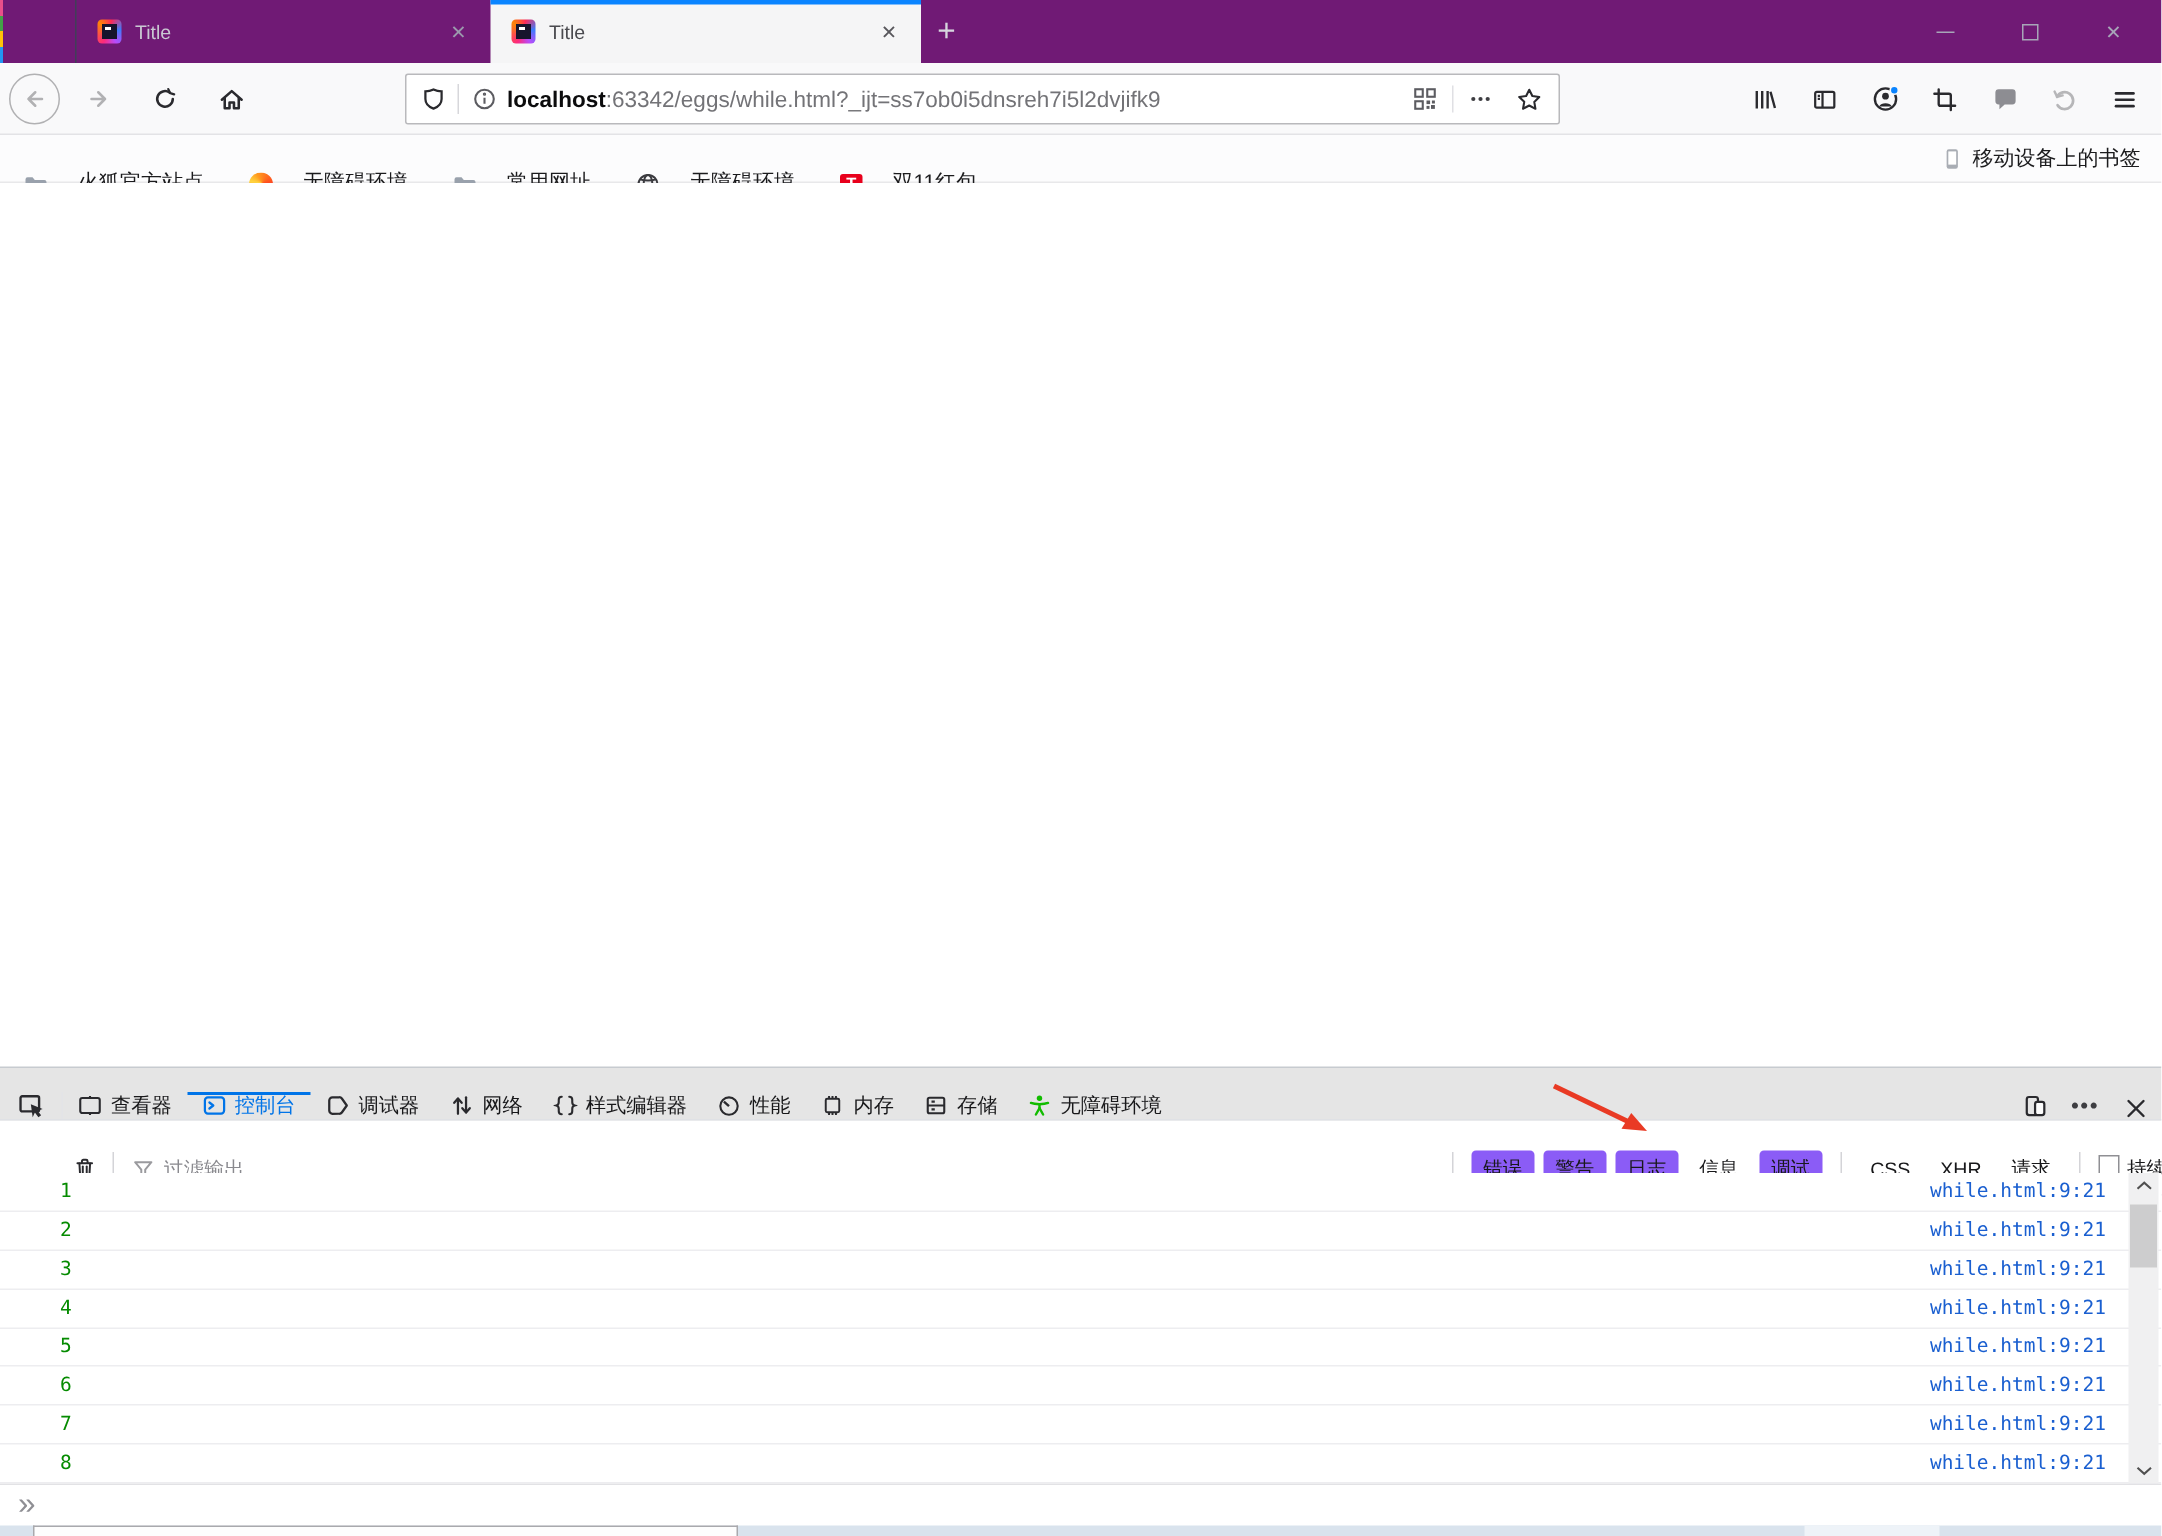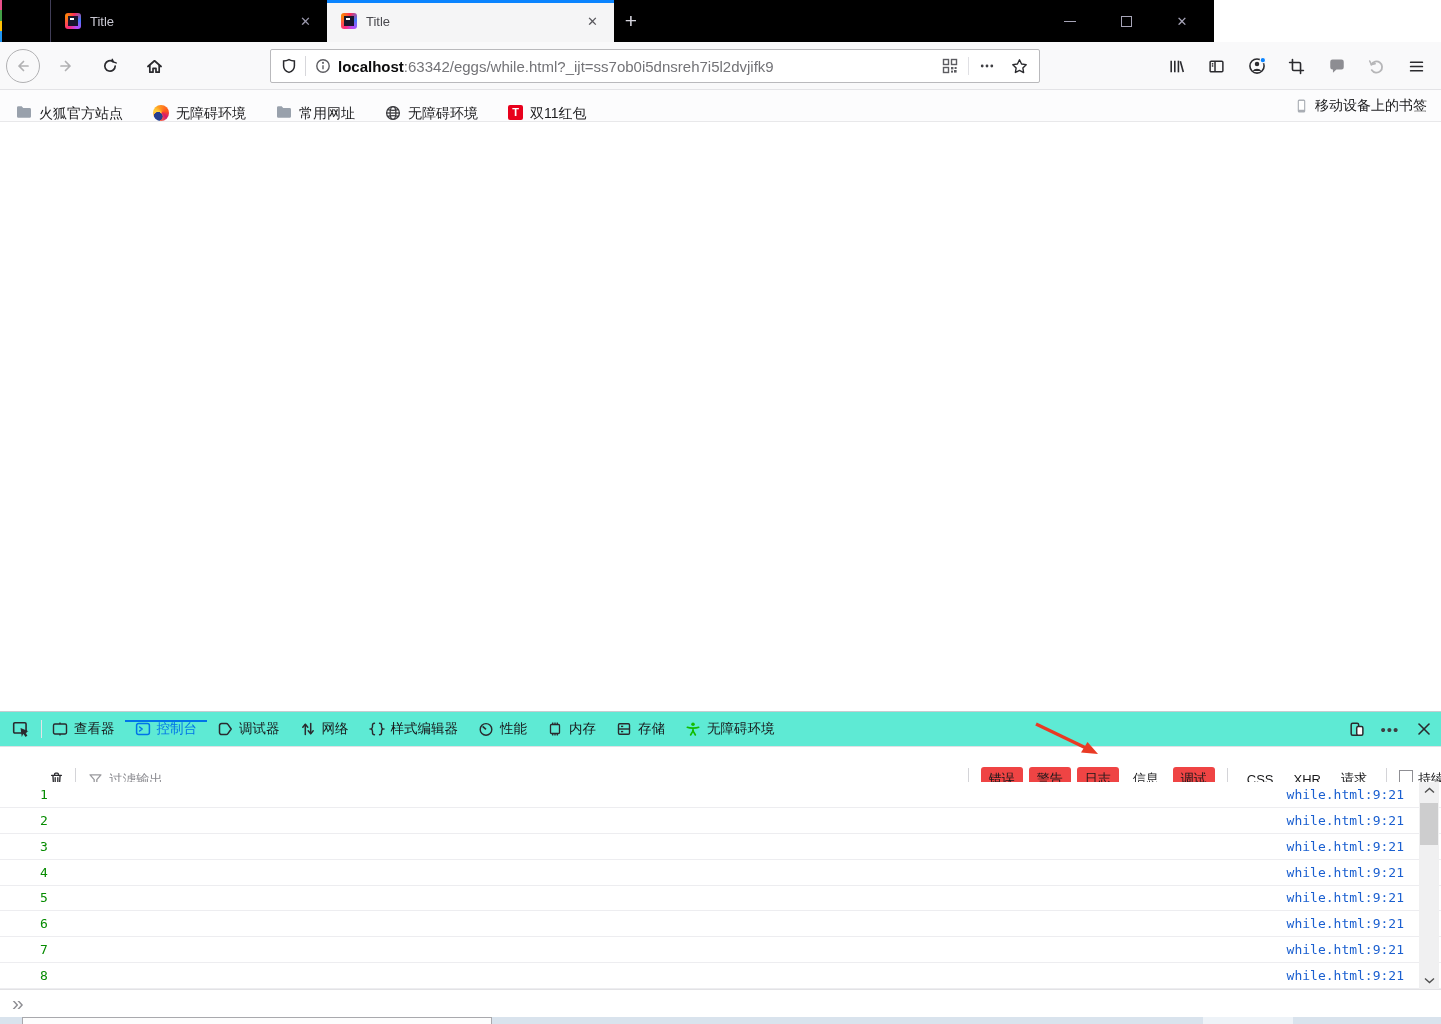--- a/index.html
+++ b/index.html
@@ -5,21 +5,21 @@
   * { margin:0; padding:0; box-sizing:border-box; }
   html,body { width:1441px; height:1024px; }
   body {
     position:relative; overflow:hidden; background:#fff;
     font-family:"Liberation Sans", sans-serif; font-size:13px; color:#18181a;
     -webkit-font-smoothing:antialiased;
   }
   svg { display:block; }
 
   
-  .titlebar { position:absolute; left:0; top:0; width:1214px; height:42px; background:#000000; display:flex; }
+  .titlebar { position:absolute; left:0; top:0; width:1441px; height:42px; background:#701a75; display:flex; }
   .edge-strip { position:absolute; left:0; top:0; width:2px; height:42px;
     background:linear-gradient(180deg,#e94f8a 0 25%,#43a047 25% 50%,#ffc107 50% 75%,#2196f3 75% 100%); }
   .tabstrip { display:flex; margin-left:50px; height:42px; }
   .tab { width:277px; height:42px; display:flex; align-items:center; gap:9px; padding:0 10px 0 14px; position:relative; cursor:default; }
   .tab.inactive { color:#c9c8d2; border-left:1px solid #413e58; }
   .tab.active { width:287px; background:#f5f5f6; color:#4a4a4f; }
   .tab.active::before { content:""; position:absolute; left:0; right:0; top:0; height:3px; background:#0a84ff; }
   .tab-title { flex:1; font-size:13px; overflow:hidden; white-space:nowrap; }
   .tab-close { font-size:13px; padding:2px 6px; color:#9b99ad; }
   .tab.active .tab-close { color:#58575c; }
@@ -41,53 +41,53 @@
   .url-text { flex:1; font-size:15px; color:#737377; white-space:nowrap; overflow:hidden; }
   .url-text .host { color:#0c0c0d; }
   .urlbar .page-actions { display:flex; align-items:center; gap:4px; padding-right:6px; }
   .pa-btn { width:28px; height:28px; display:flex; align-items:center; justify-content:center; border-radius:2px; }
   .pa-sep { width:1px; height:18px; background:#e0e0e4; }
   .nav-right { position:absolute; right:8px; top:0; height:48px; display:flex; align-items:center; gap:7px; }
   .nav-right .nav-btn { width:33px; }
 
   
   .bookmarksbar { position:absolute; left:0; top:90px; width:1441px; height:32px; background:#fcfcfd; border-bottom:1px solid #e8e8ea; display:flex; align-items:center; padding:0 14px; }
-  .bm-item { display:flex; align-items:flex-start; gap:7px; margin-right:26px; font-size:14px; color:#1b1b1d; height:26px; padding:0 2px; border-radius:2px;margin-top:24px; }
+  .bm-item { display:flex; align-items:flex-end; gap:20px; margin-right:26px; font-size:14px; color:#1b1b1d; height:26px; padding:0 2px; border-radius:2px;margin-top:24px; }
   .bm-right { position:absolute; right:14px; top:0; height:32px; display:flex; align-items:center; gap:6px; font-size:14px; color:#1b1b1d; }
   .folder-ic { width:16px; height:14px; }
   .ff-ic { width:16px; height:16px; border-radius:50%;
     background:
       radial-gradient(circle at 32% 72%, #273f8f 0 27%, rgba(0,0,0,0) 29%),
       conic-gradient(from -30deg at 55% 45%, #ff9a1f, #ff4f1f 110deg, #d6186e 170deg, #ff7139 230deg, #ffd43e 310deg, #ff9a1f); }
   .tmall-ic { width:15px; height:15px; background:#e8001c; border-radius:2px; color:#fff; font-weight:bold; font-size:11px; display:flex; align-items:center; justify-content:center; }
 
   
   .page-content { position:absolute; left:0; top:122px; width:1441px; height:589px; background:#ffffff; }
 
   
   .devtools { position:absolute; left:0; top:711px; width:1441px; height:313px; background:#fff; border-top:1px solid #c7cbd0; }
-  .dt-toolbar { position:absolute; left:0; top:0; width:1441px; height:35px; background:#5eead4; border-bottom:1px solid #dfe1e5; display:flex; align-items:center; }
+  .dt-toolbar { position:absolute; left:0; top:0; width:1441px; height:35px; background:#e5e5e5; border-bottom:1px solid #dfe1e5; display:flex; align-items:flex-end; }
   .dt-pick { width:42px; display:flex; align-items:center; justify-content:center; border-right:1px solid #e3e4e7; }
   .dt-tab { display:flex; align-items:center; gap:6px; padding:0 10px; position:relative; color:#18181a; font-size:13.5px; }
   .dt-tab.active { color:#0074e8; }
   .dt-tab.active::before { content:""; position:absolute; left:0; right:0; top:0; height:2px; background:#0074e8; }
   .dt-toolbar .spacer { flex:1; }
   .dt-tbtn { width:34px; display:flex; align-items:center; justify-content:center; color:#3e3e42; }
   .dt-dots { font-size:15px; letter-spacing:1px; color:#3e3e42; }
   .dt-close { font-size:15px; }
 
   .dt-filterbar { position:absolute; left:0; top:50px; width:1441px; height:35px; background:#fff; border-bottom:1px solid #e7e7ea; display:flex; align-items:center;margin-left:37px; }
   .fb-trash { width:38px; display:flex; align-items:center; justify-content:center; height:100%; }
   .fb-sep { width:1px; height:22px; background:#d4d4d8; }
   .fb-funnel { margin:0 6px 0 12px; }
   .fb-input { border:0; outline:0; flex:1; font-size:13.5px; color:#18181a; background:transparent; }
   .fb-input::placeholder { color:#8a8a8f; }
   .fb-right { display:flex; align-items:center; gap:6px; padding-right:8px; }
   .fb-toggle { font-size:13px; color:#18181a; padding:3px 8px; border-radius:3px; background:transparent; }
-  .fb-toggle.on { background:#ef4444;text-align:center; }
+  .fb-toggle.on { background:#8b5cf6;text-align:center; }
   .fb-cat { font-size:13px; color:#18181a; padding:3px 7px; }
   .fb-group-sep { width:1px; height:22px; background:#d4d4d8; margin:0 6px; }
   .fb-checkbox { width:14px; height:14px; border:1px solid #8f8f94; background:#fff; margin-right:5px; }
   .fb-persist { display:flex; align-items:flex-start; font-size:13px; }
 
   .dt-logs { position:absolute; left:0; top:70px; width:1441px; height:207px; background:#fff; overflow:hidden; }
   .log-row { height:25.875px; display:flex; align-items:center; padding:0 37px 0 40px; border-bottom:1px solid #ededf0; font-family:"DejaVu Sans Mono", monospace; font-size:13px; }
   .log-val { color:#058b00; }
   .log-spacer { flex:1; }
   .log-src { color:#1a5fd0; }

